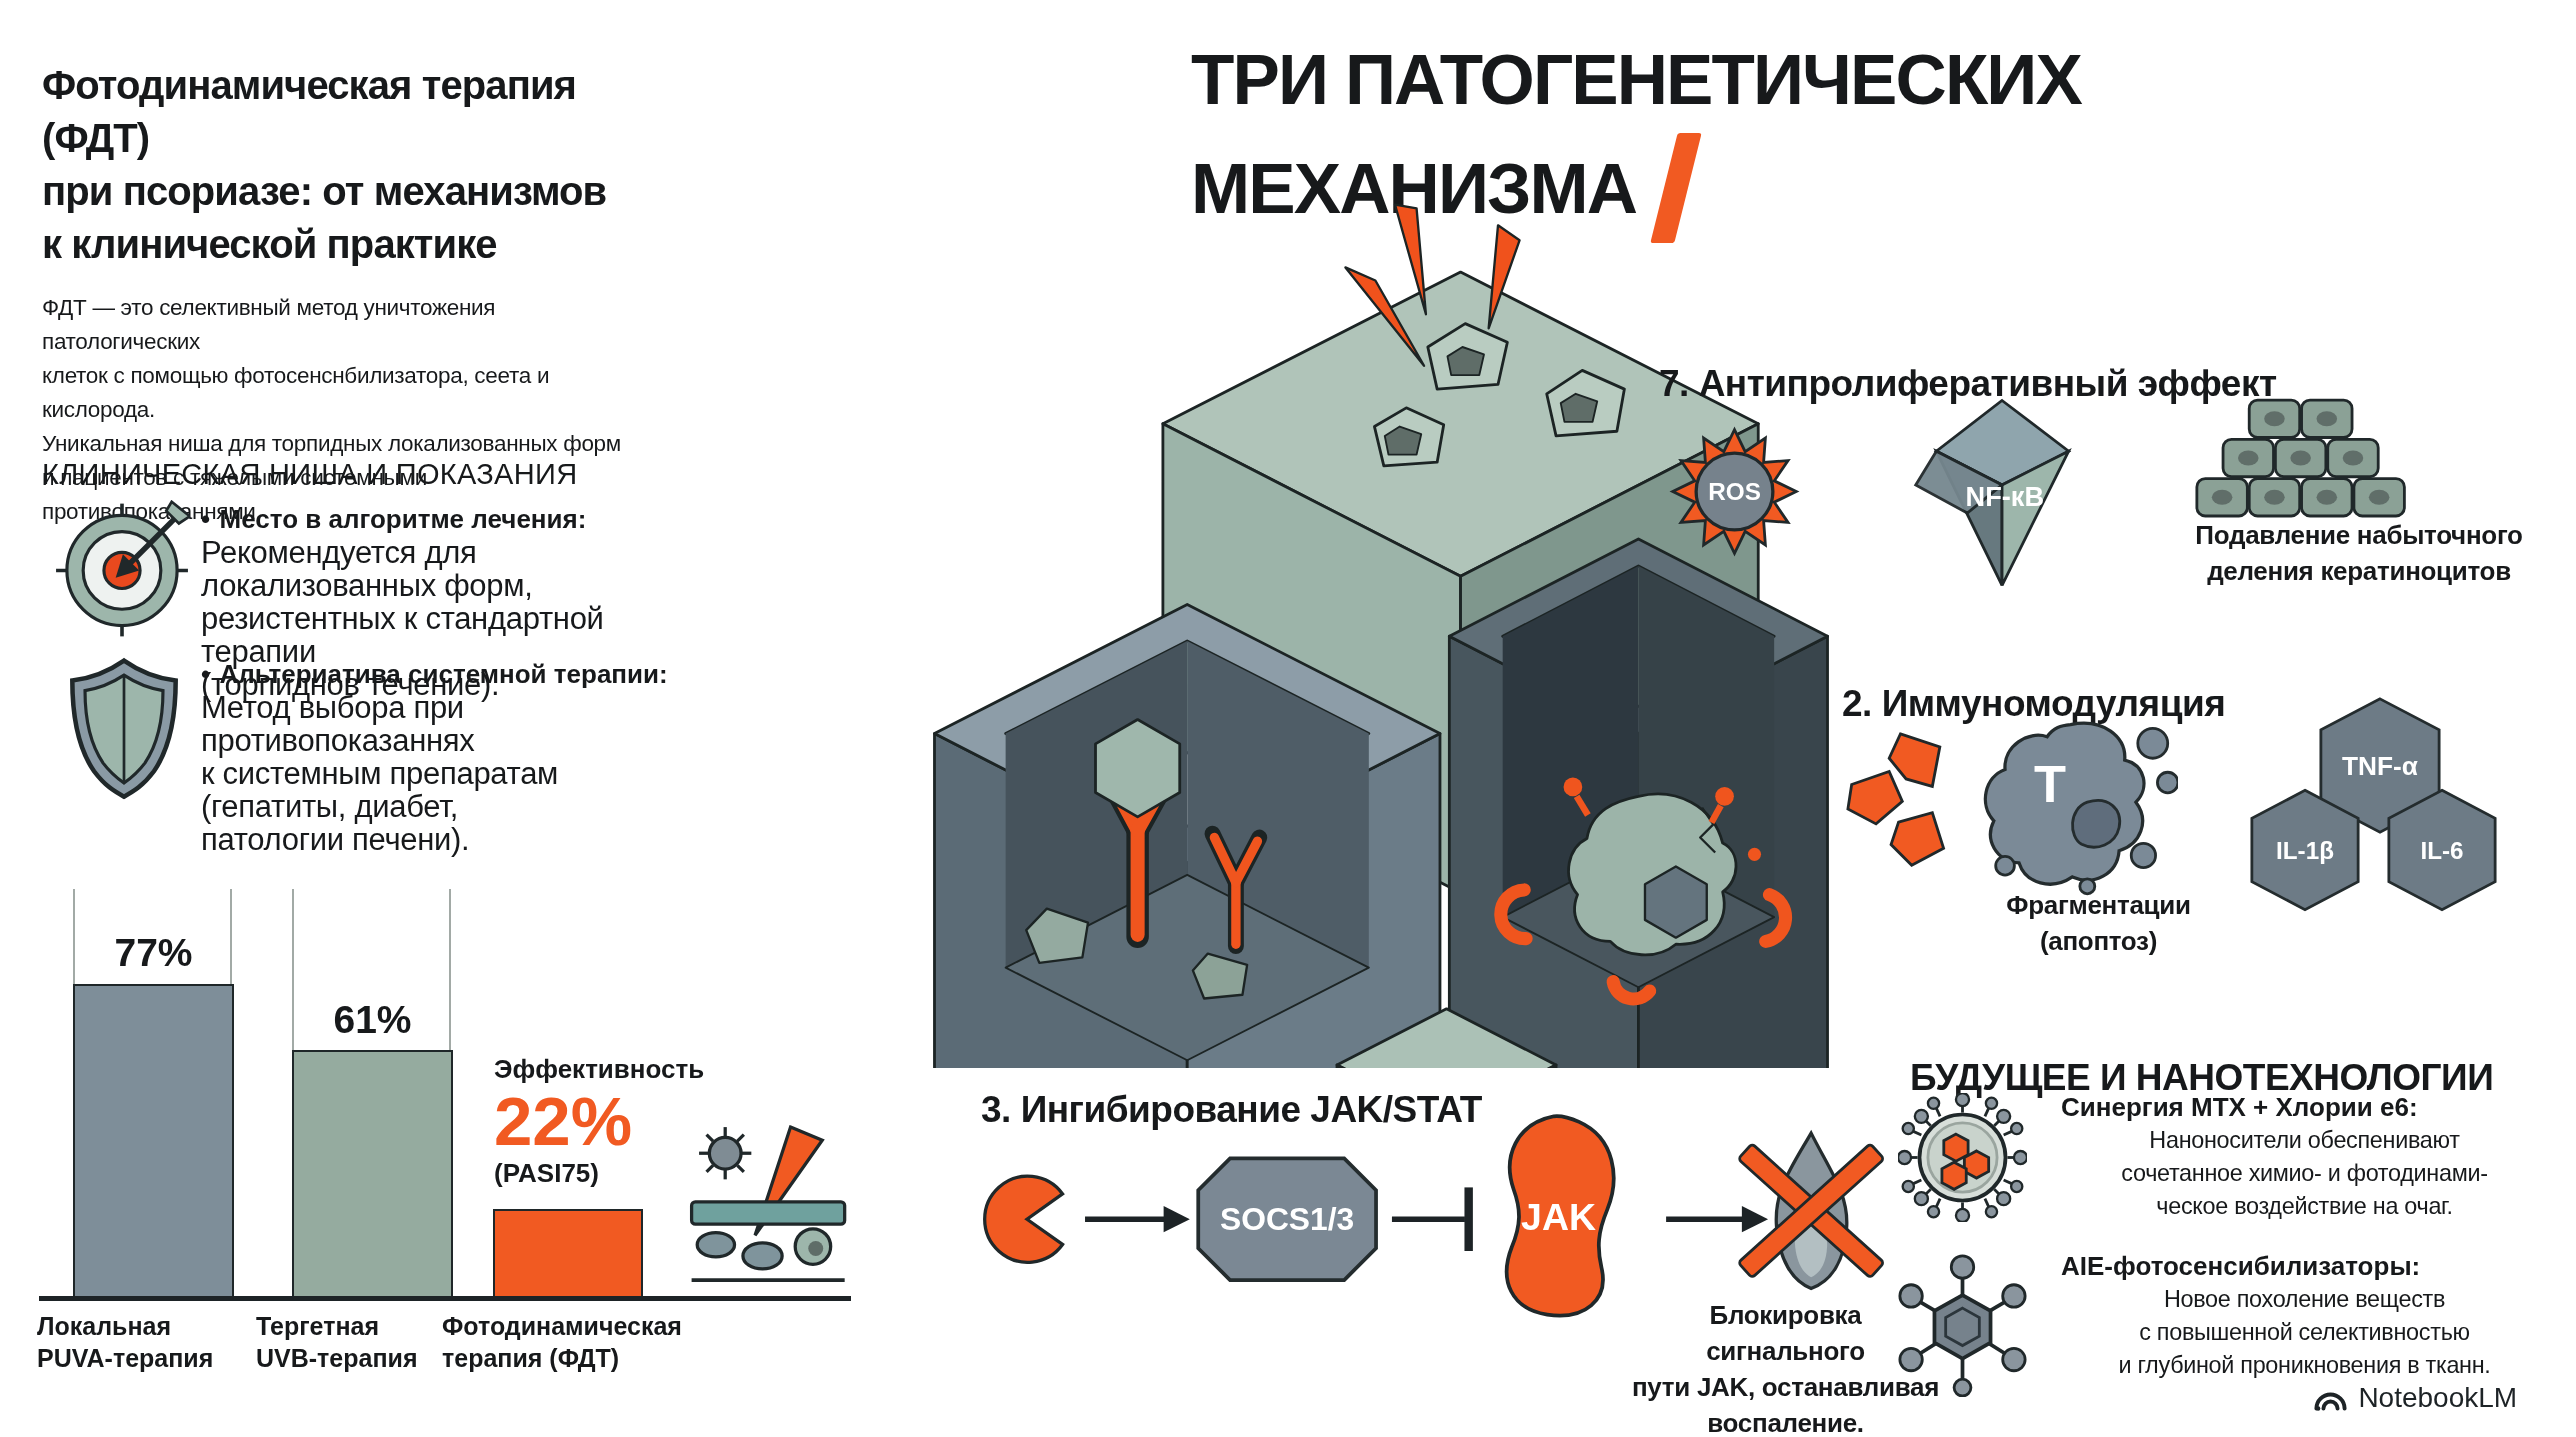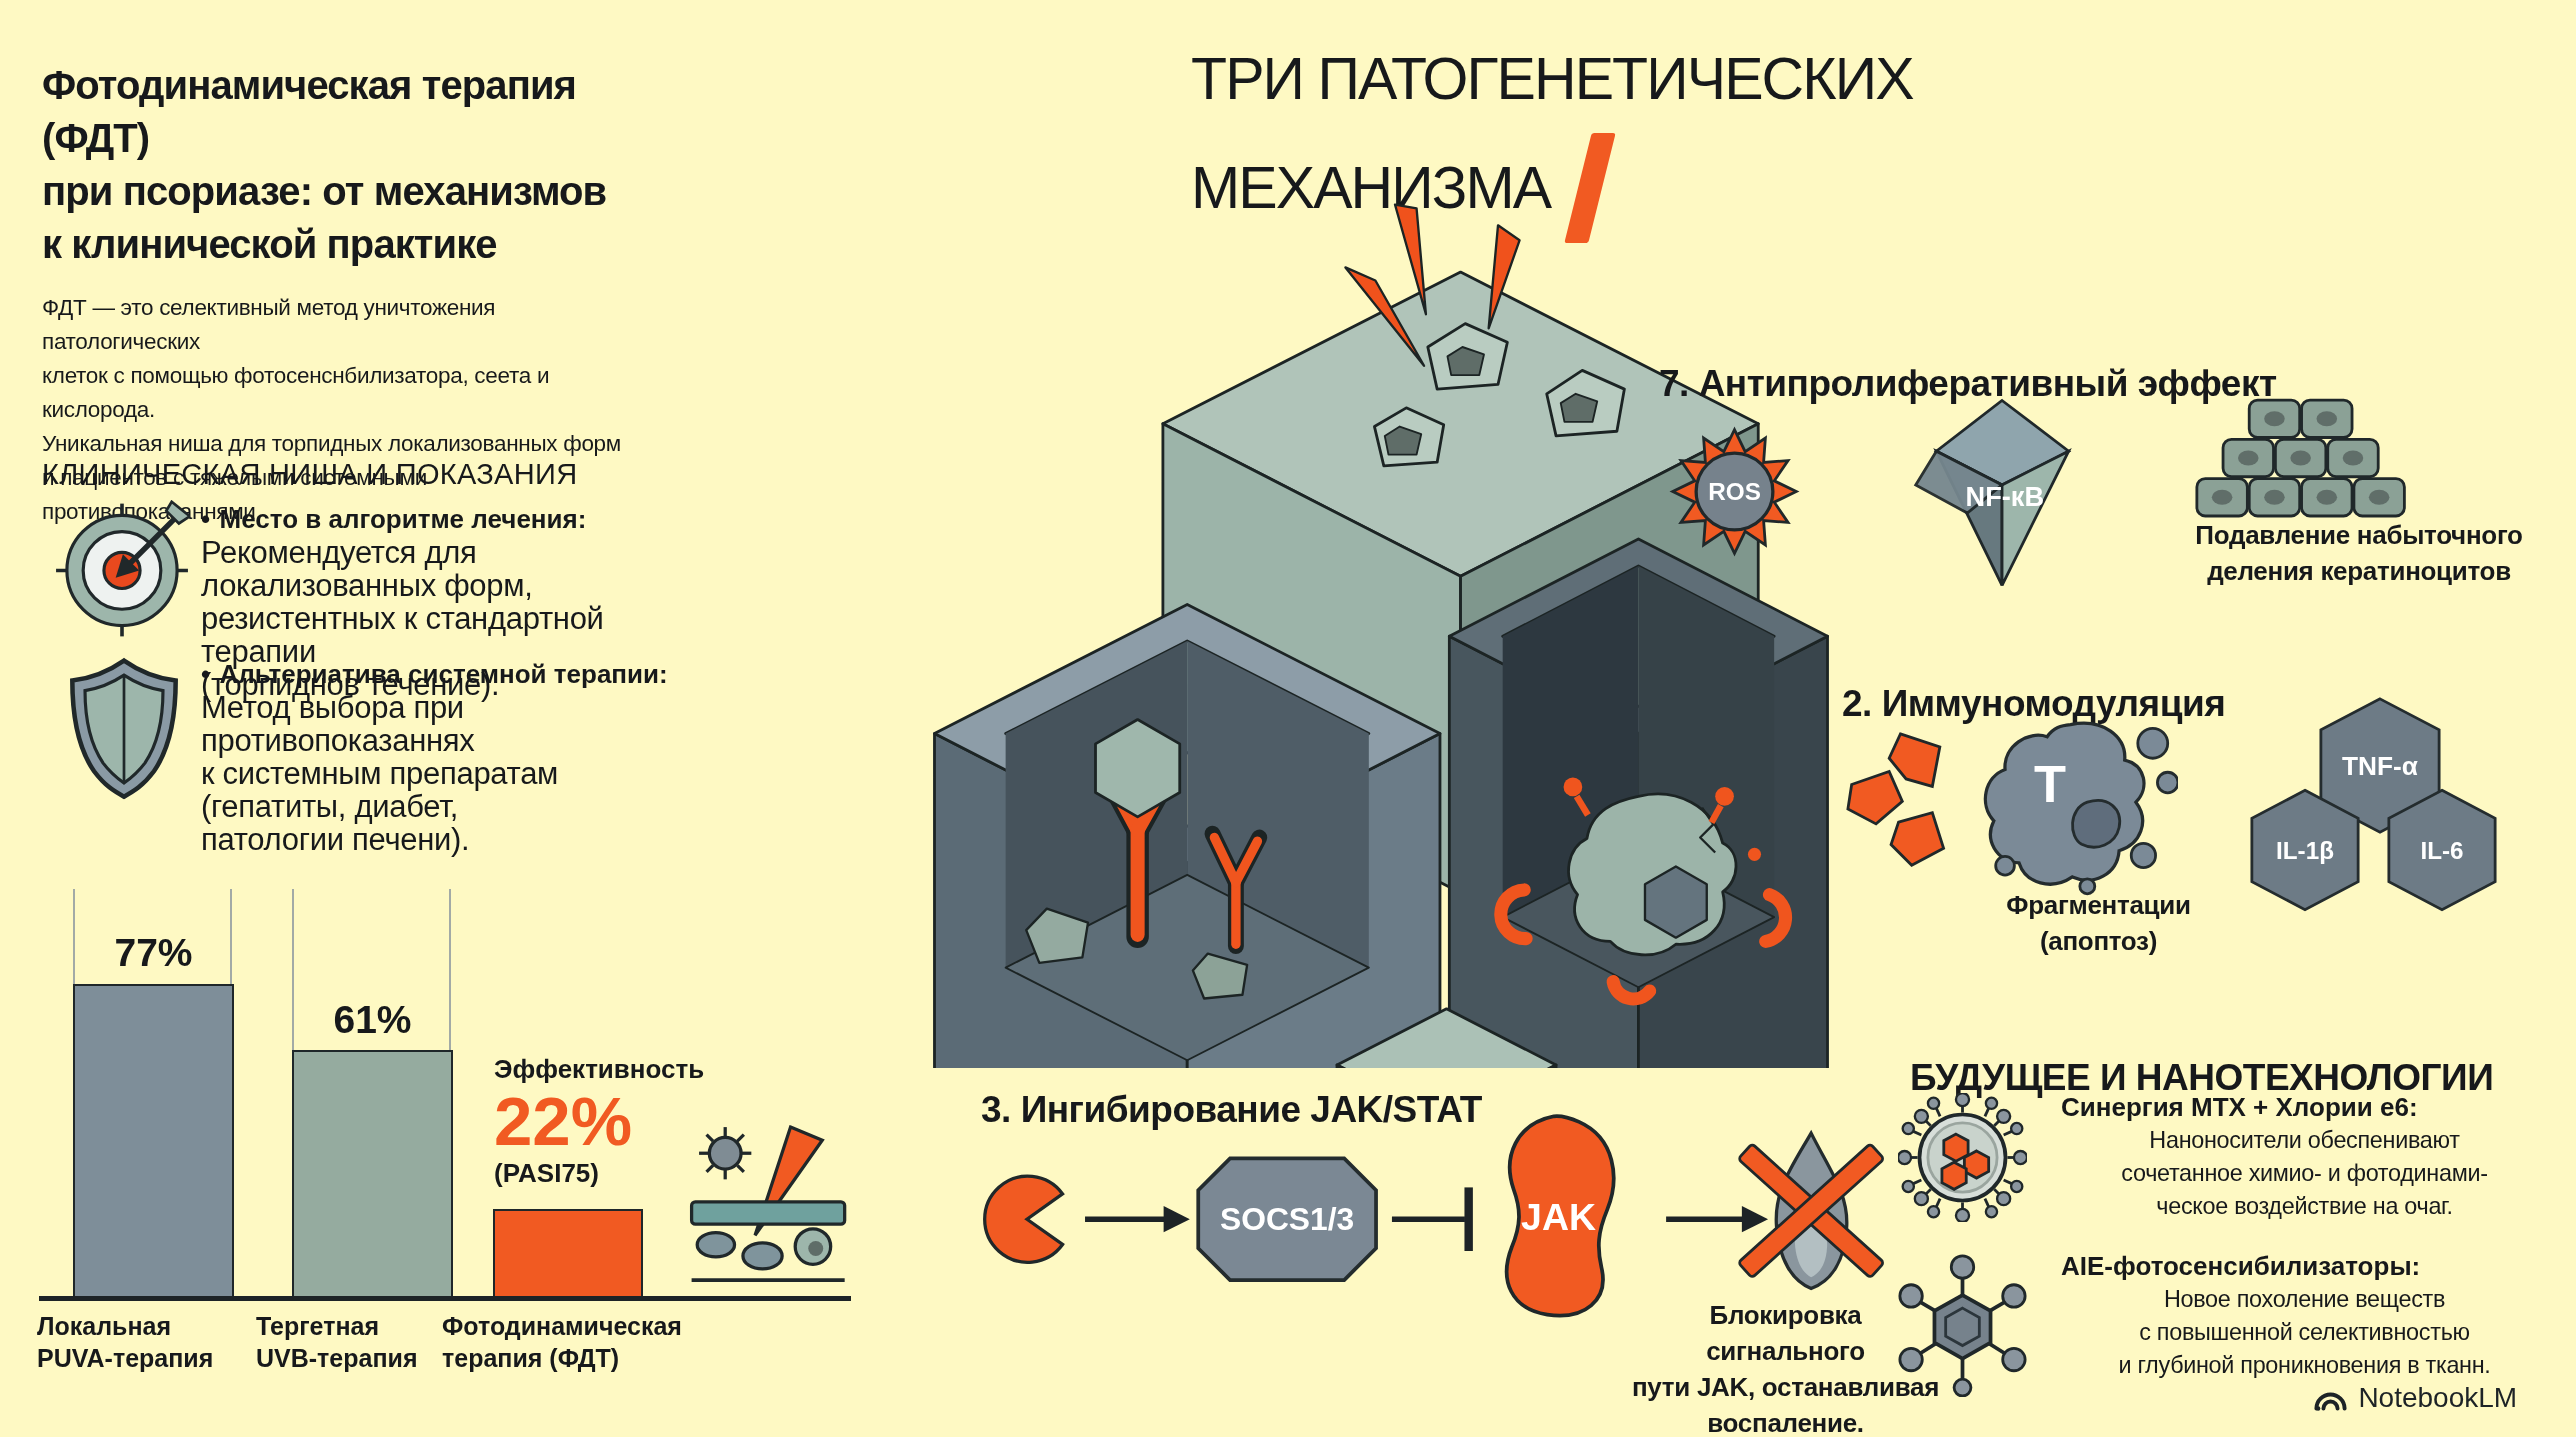--- a/index.html
+++ b/index.html
@@ -1,18 +1,18 @@
 <!DOCTYPE html>
 <html style="font-size:15px"><head>
 <meta charset="utf-8">
 <style>
   html,body{margin:0;padding:0;}
   body{width:2576px;height:1438px;overflow:hidden;background:#e9edeb;
        font-family:"Liberation Sans","DejaVu Sans",sans-serif;color:#17191b;}
-  .canvas{position:relative;width:2576px;height:1438px;background:#fef9c3;}
+  .canvas{position:relative;width:2576px;height:1438px;background:#ffffff;}
   .abs{position:absolute;}
   .pre{white-space:pre-line;}
 
   
   .page-title{left:42px;top:32px;width:637px;font-size:40px;font-weight:700;
               line-height:53px;letter-spacing:-0.9px;}
   .intro{left:42px;top:268px;width:590px;font-size:22.5px;line-height:34px;letter-spacing:-0.3px;}
   .clinical-heading{left:42px;top:434px;font-size:29px;font-weight:400;letter-spacing:0.3px;}
   .bullet-icon{width:136px;height:145px;}
   .bullet-icon.b1{left:54px;top:500px;}
@@ -38,21 +38,21 @@
   .chart-label.l0{left:37px;width:234px;}
   .chart-label.l1{left:256px;width:234px;}
   .chart-label.l2{left:442px;width:253px;}
   .ann{left:494px;top:1054px;width:243px;}
   .ann-title{font-size:26px;font-weight:700;}
   .ann-value{font-size:69px;font-weight:700;color:#f15a22;line-height:73px;}
   .ann-note{font-size:26px;font-weight:700;}
   .skin-icon{left:686px;top:1121px;width:168px;height:183px;}
 
   
-  .main-title{left:1191px;top:26px;font-size:59px;font-weight:400;line-height:107px;
+  .main-title{left:1191px;top:26px;font-size:71px;font-weight:700;line-height:107px;
               letter-spacing:-1.9px;}
   .main-title .row{display:flex;align-items:center;}
   .slash{display:inline-block;width:24px;height:110px;background:#f15a22;
          transform:skewX(-14deg);margin-left:28px;border-radius:2.8px;}
   .h-section{font-size:37px;font-weight:700;letter-spacing:-0.5px;}
   .hs1{left:1659px;top:326px;}
   .hs2{left:1842px;top:646px;}
   .hs3{left:981px;top:1052px;}
   .hs4{left:1910px;top:1020px;}
   .caption{font-size:26px;font-weight:600;line-height:36px;text-align:center;letter-spacing:-0.3px;}

